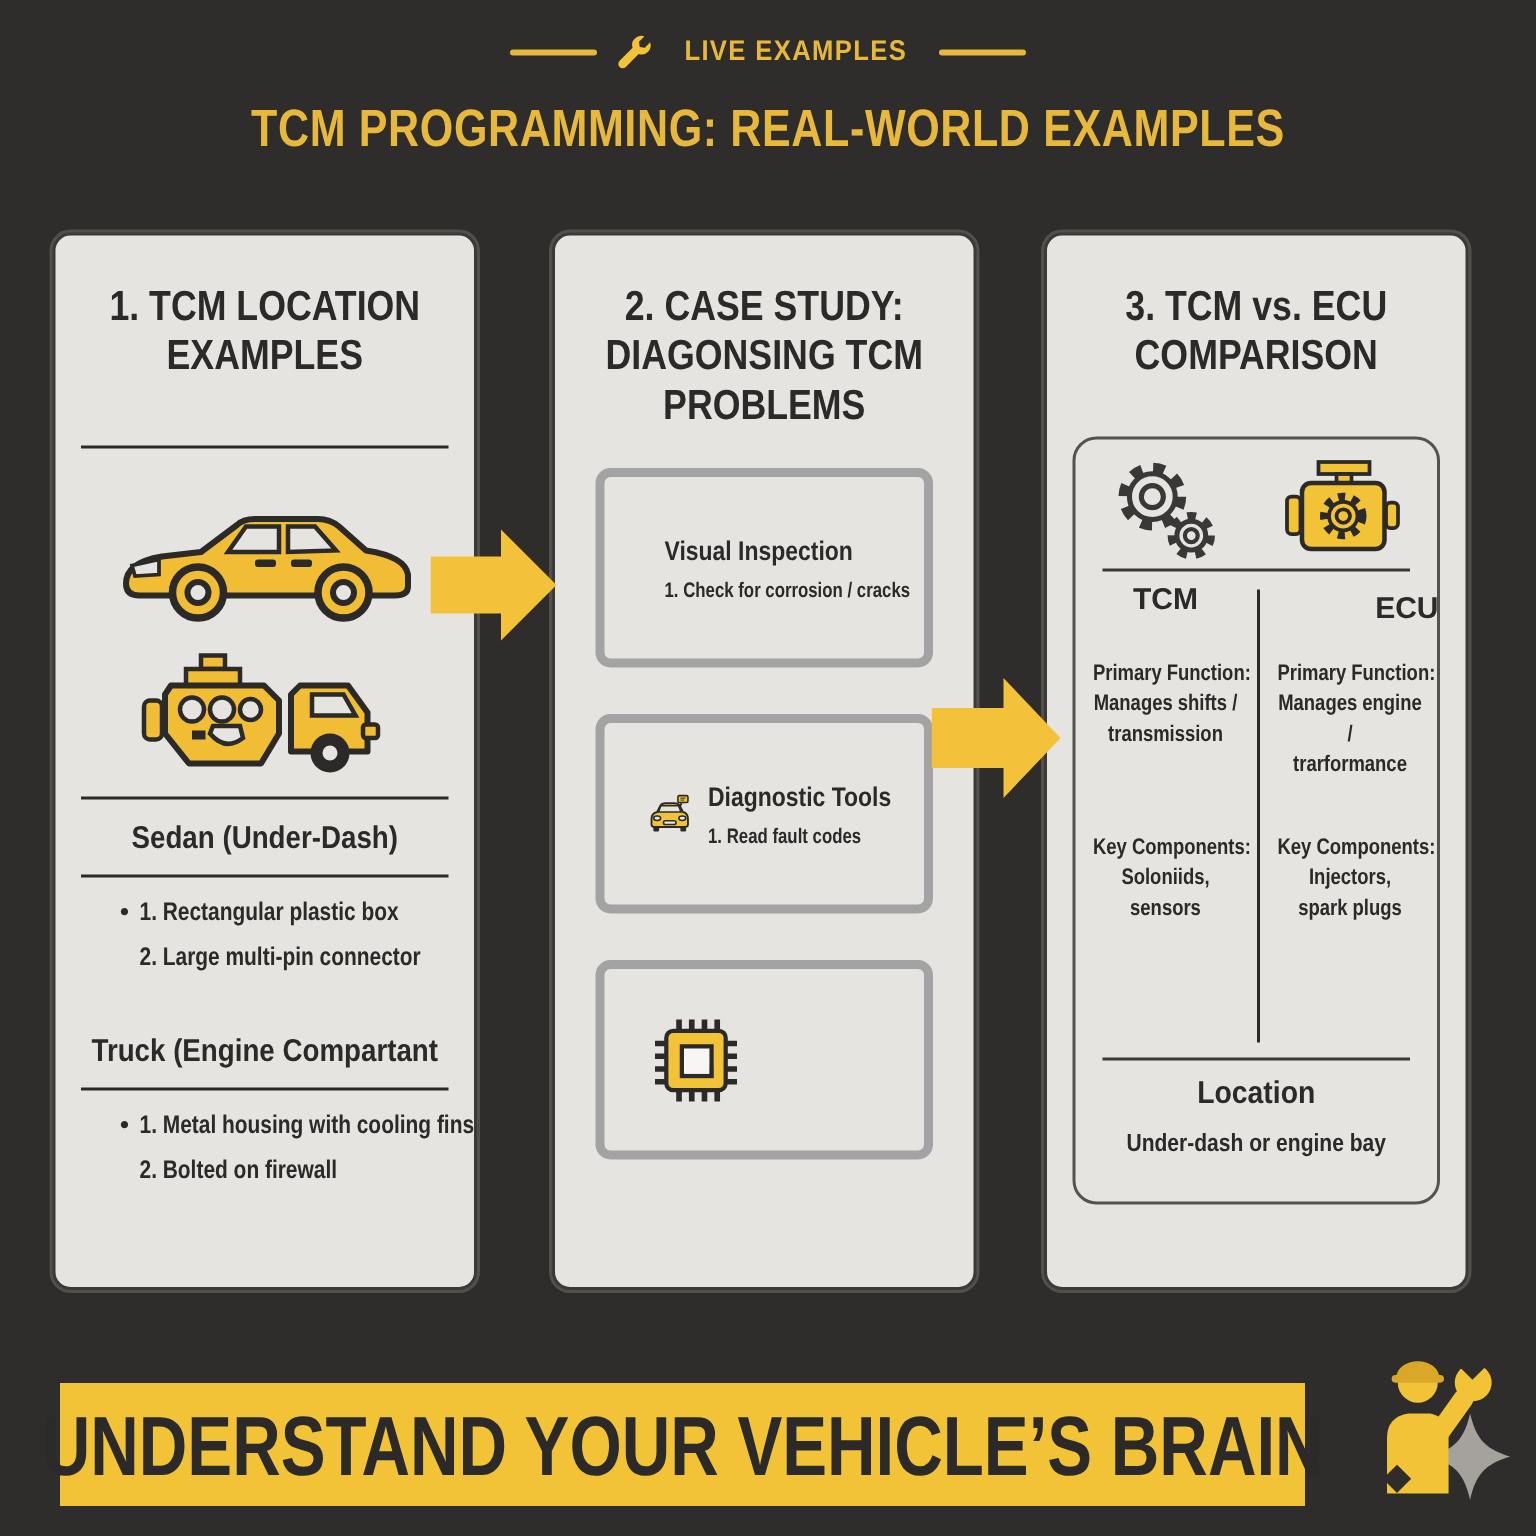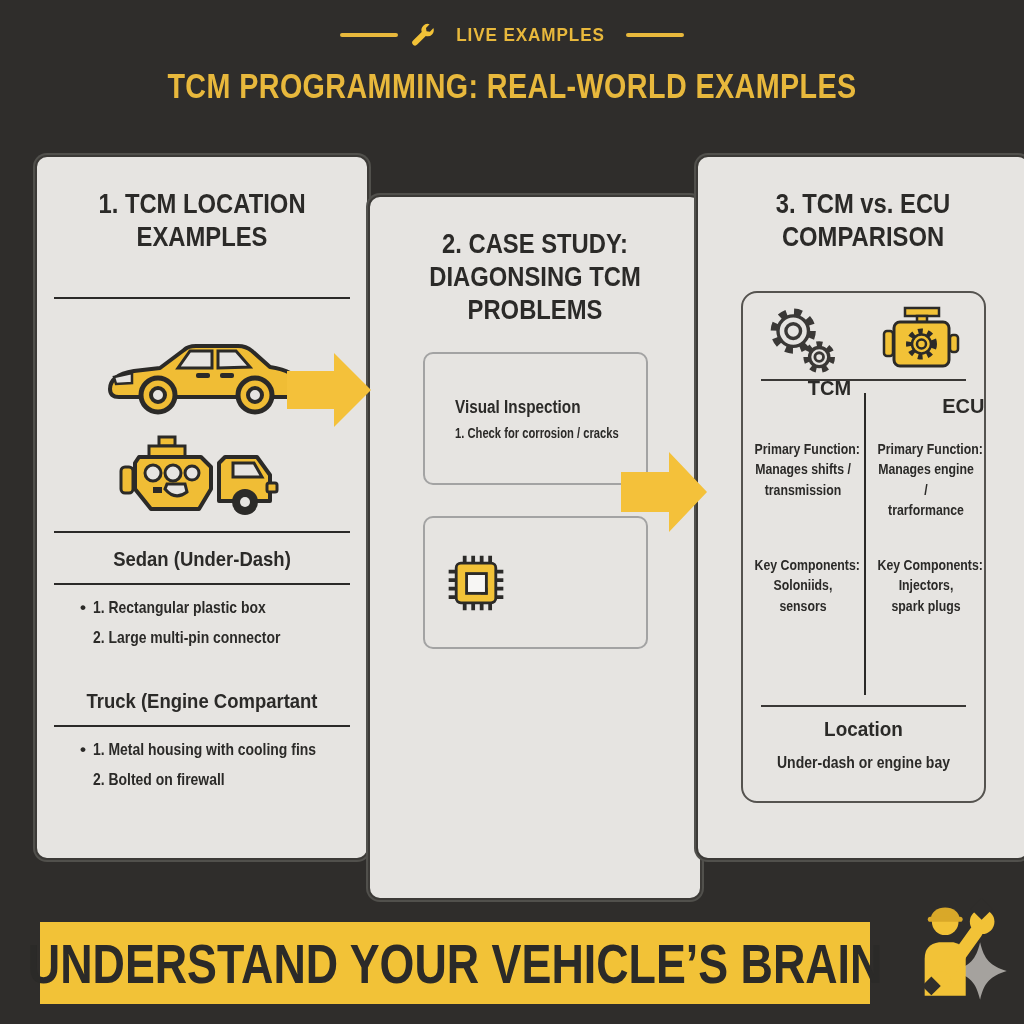--- a/index.html
+++ b/index.html
@@ -10,37 +10,37 @@
   
   .badge{position:absolute;top:22px;left:0;width:100%;display:flex;align-items:center;justify-content:center;gap:12px;}
   .badge .dash{width:58px;height:4px;background:#e8b83c;border-radius:2px;}
   .badge .label{color:#e8b83c;font-weight:bold;font-size:19px;letter-spacing:1px;transform:scaleX(.9);}
   .main-title{
     position:absolute;top:66px;left:0;width:100%;text-align:center;
     color:#e8b83c;font-weight:bold;font-size:35px;white-space:nowrap;transform:scaleX(.82);letter-spacing:.5px;
   }
   
   .panel{
-    position:absolute;top:155px;width:334px;height:705px;background:#e6e4e1;
+    position:absolute;top:155px;width:283px;height:705px;background:#e6e4e1;
     border:2px solid #3c3a37;border-radius:12px;box-sizing:border-box;
     box-shadow:0 0 0 2px #51504c;
   }
-  .panel1{left:35px;} .panel2{left:368px;margin-top:40px;} .panel3{left:696px;}
+  .panel1{left:35px;} .panel2{left:368px;} .panel3{left:696px;}
   .p-title{margin:30px 12px 0;text-align:center;font-weight:bold;font-size:28px;line-height:1.18;transform:scaleX(.85);}
   .divider{height:0;border-top:2px solid #2b2a28;margin:0 17px;}
   
   .illus{display:block;margin:0 auto;}
   .sub-head{text-align:center;font-weight:bold;font-size:21px;transform:scaleX(.88);white-space:nowrap;}
   .loc-list{display:grid;grid-template-columns:20px 1fr;margin:12px 0 0 36px;row-gap:8px;font-size:17px;font-weight:600;}
   .loc-list .bullet{text-align:center;line-height:1.3;}
   .loc-list .item{white-space:nowrap;transform:scaleX(.82);transform-origin:left center;line-height:1.3;}
   
   .step-box{
-    width:225px;margin:0 auto;height:133px;border:2px solid #a3a3a3;border-radius:10px;
-    display:flex;align-items:center;padding:0 0 0 18px;box-sizing:border-box;gap:12px;
+    width:225px;margin:0 auto;height:133px;border:6px solid #a3a3a3;border-radius:10px;
+    display:flex;align-items:center;padding:0 0 0 28px;box-sizing:border-box;gap:12px;
   }
   .step-text .head{font-weight:bold;font-size:18px;white-space:nowrap;transform:scaleX(.85);transform-origin:left center;}
   .step-text .detail{margin-top:7px;font-size:14px;font-weight:600;white-space:nowrap;transform:scaleX(.8);transform-origin:left center;}
   
   .cmp-card{
     position:relative;width:245px;height:512px;margin:38px auto 0;
     border:2px solid #55534f;border-radius:16px;box-sizing:border-box;
   }
   .cmp-icons{position:absolute;top:10px;left:0;width:100%;display:flex;justify-content:space-around;align-items:center;height:72px;}
   .cmp-div1{position:absolute;top:86px;left:18px;width:205px;border-top:2px solid #3a3836;}
@@ -148,20 +148,38 @@
         <rect x="20" y="20" width="17" height="17" rx="3" fill="#f2c237" stroke="#2b2a28" stroke-width="2.5"></rect>
         <circle cx="28.5" cy="28.5" r="4" fill="#eceae8" stroke="#2b2a28" stroke-width="2"></circle>
         <path d="M24 17 v3 M33 17 v3 M24 37 v3 M33 37 v3 M17 24 h3 M17 33 h3 M37 24 h3 M37 33 h3" stroke="#2b2a28" stroke-width="2.5"></path>
       </svg>
       <div class="step-text">
         <div class="head">Visual Inspection</div>
         <div class="detail">1. Check for corrosion / cracks</div>
       </div>
     </div>
 
+    <div class="step-box" style="margin-top:31px;">
+      <svg width="66" height="70" viewBox="0 0 70 70">
+        <line x1="56" y1="17" x2="50" y2="27" stroke="#2b2a28" stroke-width="3"></line>
+        <rect x="50" y="5" width="16" height="11" rx="2" fill="#f2c237" stroke="#2b2a28" stroke-width="2.5"></rect>
+        <path d="M54 9 h8 M54 12 h6" stroke="#2b2a28" stroke-width="1.5"></path>
+        <path d="M8 42 Q8 33 17 31 L21 23 Q23 17 31 17 L44 17 Q52 17 54 23 L58 31 Q66 33 66 42 L66 51 Q66 55 61 55 L13 55 Q8 55 8 51 Z" fill="#f2c237" stroke="#2b2a28" stroke-width="3" stroke-linejoin="round"></path>
+        <path d="M23 21 L51 21 55 31 19 31 Z" fill="#e6e4e1" stroke="#2b2a28" stroke-width="2.5"></path>
+        <ellipse cx="17" cy="41" rx="5.5" ry="3.5" fill="#e6e4e1" stroke="#2b2a28" stroke-width="2.5"></ellipse>
+        <ellipse cx="57" cy="41" rx="5.5" ry="3.5" fill="#e6e4e1" stroke="#2b2a28" stroke-width="2.5"></ellipse>
+        <rect x="27" y="45" width="20" height="6" rx="3" fill="#e6e4e1" stroke="#2b2a28" stroke-width="2.5"></rect>
+        <rect x="11" y="55" width="9" height="7" rx="2" fill="#2b2a28"></rect>
+        <rect x="54" y="55" width="9" height="7" rx="2" fill="#2b2a28"></rect>
+      </svg>
+      <div class="step-text">
+        <div class="head">Diagnostic Tools</div>
+        <div class="detail">1. Read fault codes</div>
+      </div>
+    </div>
 
     <div class="step-box" style="margin-top:31px;">
       <svg width="66" height="70" viewBox="0 0 70 70">
         <g stroke="#2b2a28" stroke-width="4">
           <path d="M23 6 V14 M32 6 V14 M41 6 V14 M50 6 V14"></path>
           <path d="M23 56 V64 M32 56 V64 M41 56 V64 M50 56 V64"></path>
           <path d="M6 23 H14 M6 32 H14 M6 41 H14 M6 50 H14"></path>
           <path d="M56 23 H64 M56 32 H64 M56 41 H64 M56 50 H64"></path>
         </g>
         <rect x="14" y="14" width="42" height="42" rx="5" fill="#f2c237" stroke="#2b2a28" stroke-width="3"></rect>
@@ -191,21 +209,21 @@
           <rect x="70" y="31" width="8" height="17" rx="3" fill="#f2c237" stroke="#2b2a28" stroke-width="2.5"></rect>
           <rect x="14" y="18" width="55" height="44" rx="6" fill="#f2c237" stroke="#2b2a28" stroke-width="3"></rect>
           <circle cx="41.5" cy="40" r="12.5" fill="#f2c237" stroke="#2b2a28" stroke-width="6" stroke-dasharray="4.6 4.6"></circle>
           <circle cx="41.5" cy="40" r="9.5" fill="#f2c237" stroke="#2b2a28" stroke-width="2.5"></circle>
           <circle cx="41.5" cy="40" r="4.5" fill="#f2c237" stroke="#2b2a28" stroke-width="2.5"></circle>
         </svg>
       </div>
       <div class="cmp-div1"></div>
       <div class="vline"></div>
 
-      <div class="col col-name tcm" style="top:84px;padding-left:27px;">TCM</div>
+      <div class="col col-name tcm" style="top:96px;">TCM</div>
       <div class="col col-name ecu" style="top:102px;text-align:right;">ECU</div>
 
       <div class="col col-block blk-primary tcm"><span class="col-label">Primary Function:</span>
 <span>Manages shifts /
 transmission</span></div>
       <div class="col col-block blk-primary ecu"><span class="col-label">Primary Function:</span>
 <span>Manages engine /
 trarformance</span></div>
 
       <div class="col col-block blk-comp tcm"><span class="col-label">Key Components:</span>

